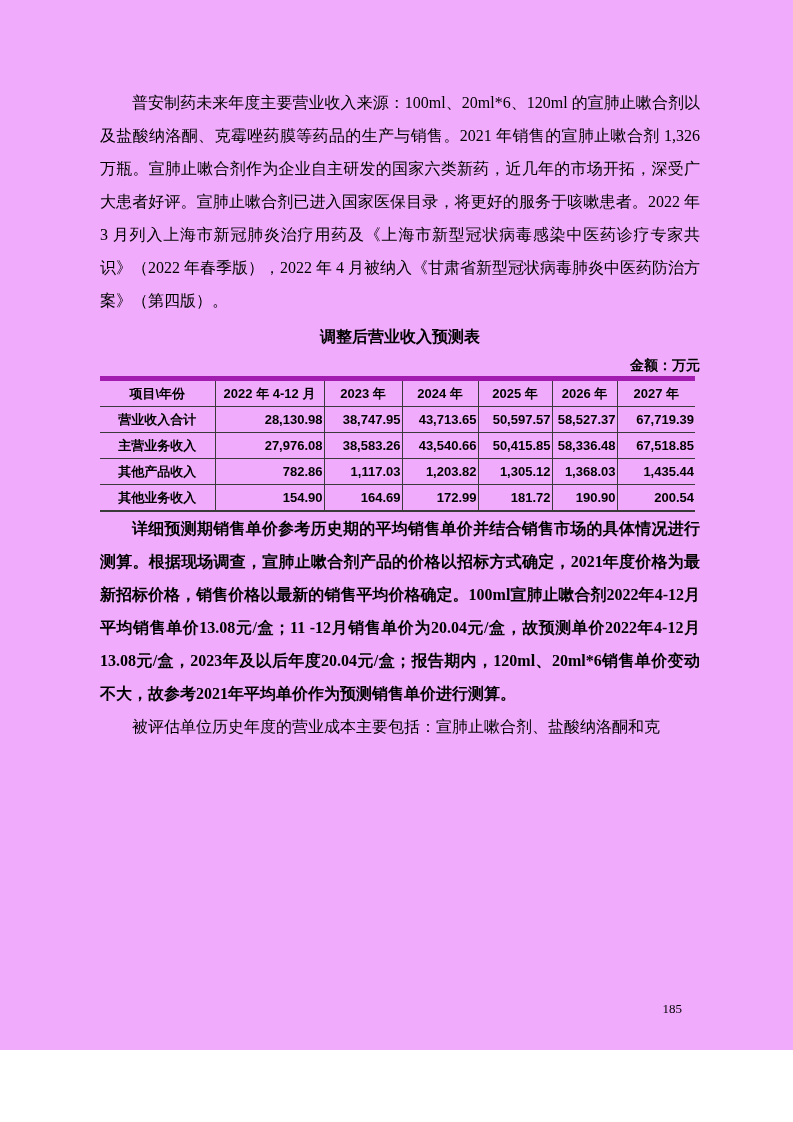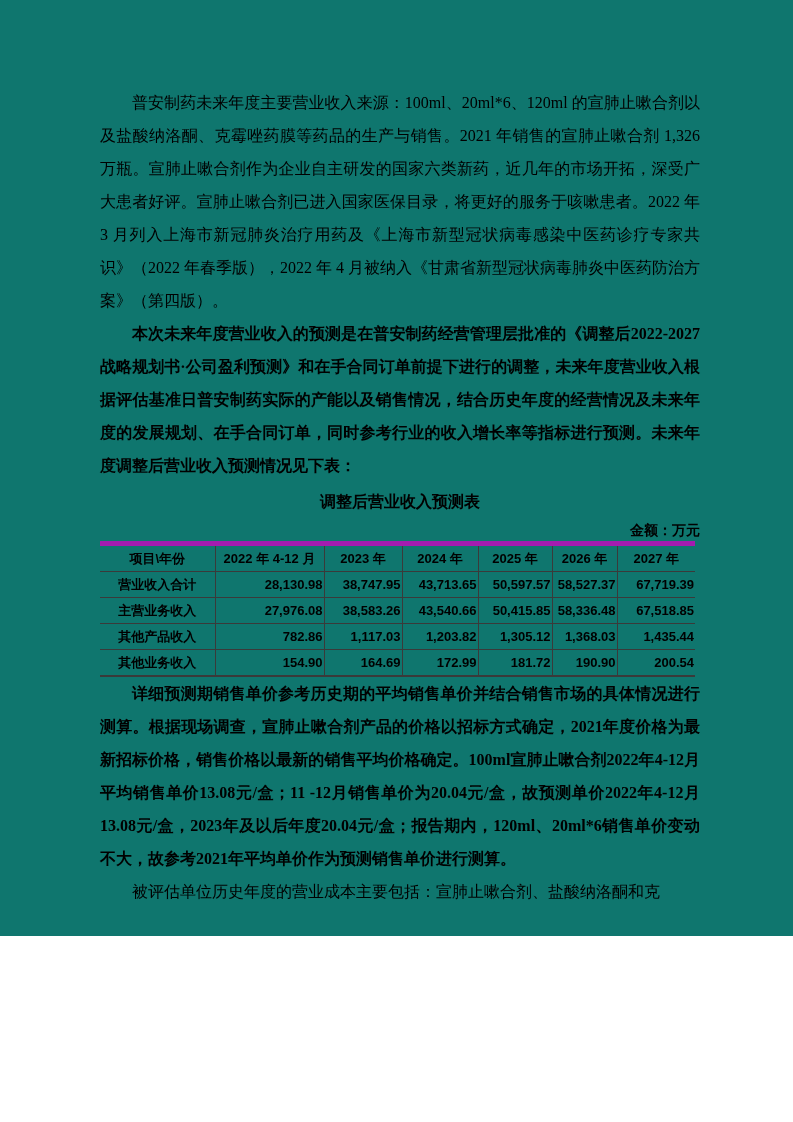--- a/index.html
+++ b/index.html
@@ -1,20 +1,20 @@
 <!DOCTYPE html>
 <html><head>
 <meta charset="utf-8">
 <style>
   html, body { margin: 0; padding: 0; background: #ffffff; }
   .page {
     position: relative;
     width: 793px;
-    height: 936px;
-    background: #0f766e;
+    height: 1050px;
+    background: #f0abfc;
     color: #000000;
     font-family: "Liberation Serif", serif;
     overflow: hidden;
   }
   .content {
     position: absolute;
     left: 100px;
     top: 86px;
     width: 600px;
   }
@@ -81,21 +81,20 @@
   }
 </style>
 </head>
 <body>
 
 <div class="page">
   <div class="content">
 
     <p class="body indent">普安制药未来年度主要营业收入来源：100ml、20ml*6、120ml 的宣肺止嗽合剂以及盐酸纳洛酮、克霉唑药膜等药品的生产与销售。2021 年销售的宣肺止嗽合剂 1,326 万瓶。宣肺止嗽合剂作为企业自主研发的国家六类新药，近几年的市场开拓，深受广大患者好评。宣肺止嗽合剂已进入国家医保目录，将更好的服务于咳嗽患者。2022 年 3 月列入上海市新冠肺炎治疗用药及《上海市新型冠状病毒感染中医药诊疗专家共识》（2022 年春季版），2022 年 4 月被纳入《甘肃省新型冠状病毒肺炎中医药防治方案》（第四版）。</p>
 
-    <p class="body kai indent mt-sm">本次未来年度营业收入的预测是在普安制药经营管理层批准的《调整后2022-2027战略规划书·公司盈利预测》和在手合同订单前提下进行的调整，未来年度营业收入根据评估基准日普安制药实际的产能以及销售情况，结合历史年度的经营情况及未来年度的发展规划、在手合同订单，同时参考行业的收入增长率等指标进行预测。未来年度调整后营业收入预测情况见下表：</p>
 
     <h3 class="table-title">调整后营业收入预测表</h3>
 
     <div class="unit-note">金额：万元</div>
 
     <table class="forecast">
       <colgroup>
         <col style="width:115px">
           <col style="width:109px">
           <col style="width:78px">

